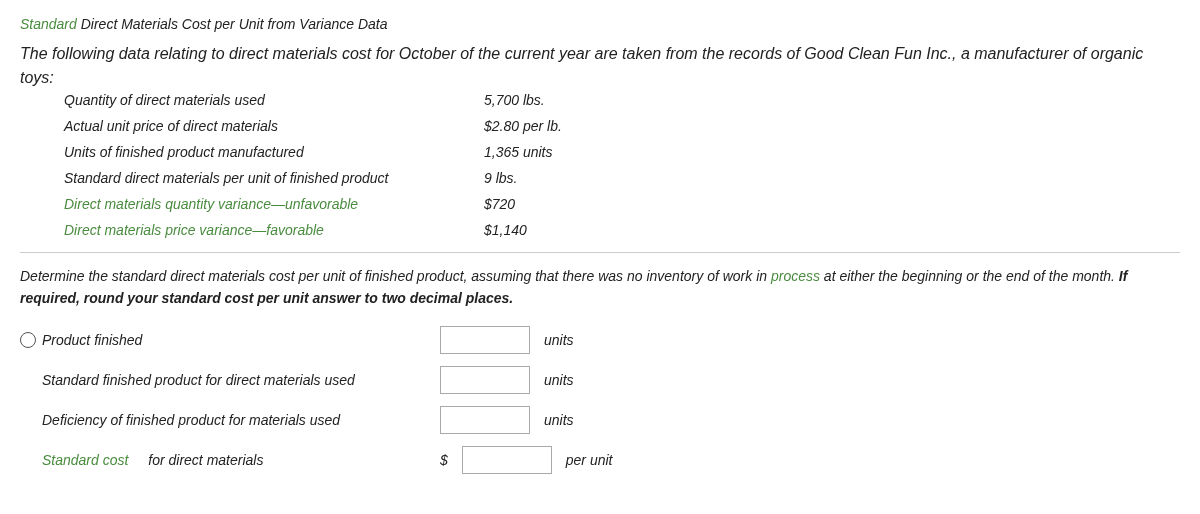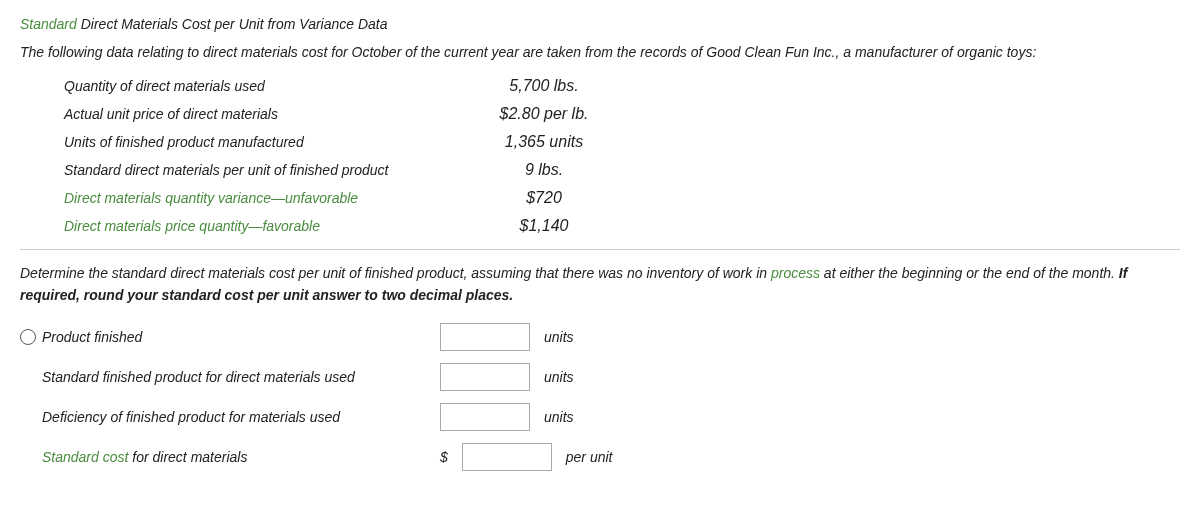--- a/index.html
+++ b/index.html
@@ -15,42 +15,42 @@
       color: #222;
       padding: 16px 20px;
       width: 1200px;
       min-height: 514px;
     }
     .title-line {
       margin-bottom: 10px;
       font-size: 14px;
     }
     .description {
-      margin-bottom: 14px;
-      font-size: 14px;
+      margin-bottom: 2px;
+      font-size: 16px;
       line-height: 1.5;
     }
     .green { color: #4a8c3f; }
     .data-section {
       margin-bottom: 14px;
     }
     .data-row {
       display: flex;
       align-items: baseline;
       margin-bottom: 10px;
     }
     .data-label {
       width: 420px;
       font-size: 14px;
       margin-left: 44px;
     }
     .data-value {
-      font-size: 16px;
+      font-size: 14px;
       min-width: 120px;
-      text-align: center;
+      text-align: left;
     }
     .divider {
       border: none;
       border-top: 1px solid #ccc;
       margin: 12px 0;
     }
     .instruction {
       font-size: 14px;
       line-height: 1.6;
       margin-bottom: 16px;
@@ -128,21 +128,21 @@
     <span class="data-label">Standard direct materials per unit of finished product</span>
     <span class="data-value">9 lbs.</span>
   </div>
 
   <div class="data-row">
     <span class="data-label green">Direct materials quantity variance—unfavorable</span>
     <span class="data-value">$720</span>
   </div>
 
   <div class="data-row">
-    <span class="data-label green">Direct materials price quantity—favorable</span>
+    <span class="data-label green">Direct materials price variance—favorable</span>
     <span class="data-value">$1,140</span>
   </div>
 </div>
 
 <hr class="divider">
 
 <div class="instruction">
   <span>Determine the standard direct materials cost per unit of finished product, assuming that there was no inventory of work in </span><span class="green">process</span><span> at either the beginning or the end of the month. </span><strong>If required, round your standard cost per unit answer to two decimal places.</strong>
 </div>
 
@@ -177,21 +177,21 @@
     </div>
     <div class="input-field-wrapper">
       <input class="input-field" type="text" value="" style="">
       <span class="input-unit">units</span>
     </div>
   </div>
 
   <div class="input-row">
     <div class="input-label-with-bullet">
       <span style="width:22px;display:inline-block;"></span>
-      <span class="green">Standard cost <span style="color:#222;">for direct materials</span></span>
+      <span class="green">Standard cost <span style="color:#222;margin-left:16px;">for direct materials</span></span>
     </div>
     <div class="input-field-wrapper">
       <span class="dollar-prefix">$</span>
       <input class="input-field" type="text" value="" style="">
       <span class="input-unit">per unit</span>
     </div>
   </div>
 
 </div>
 

